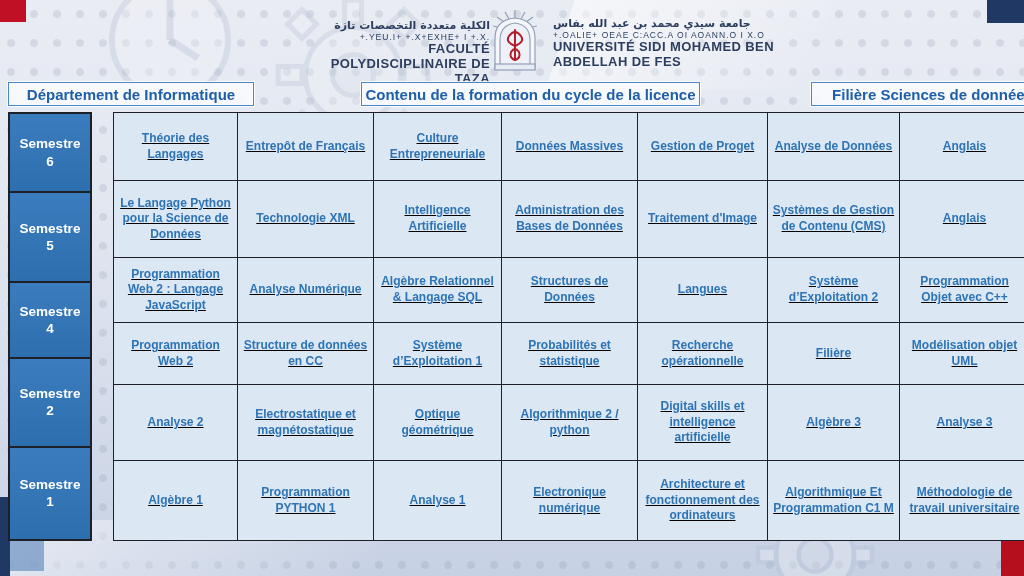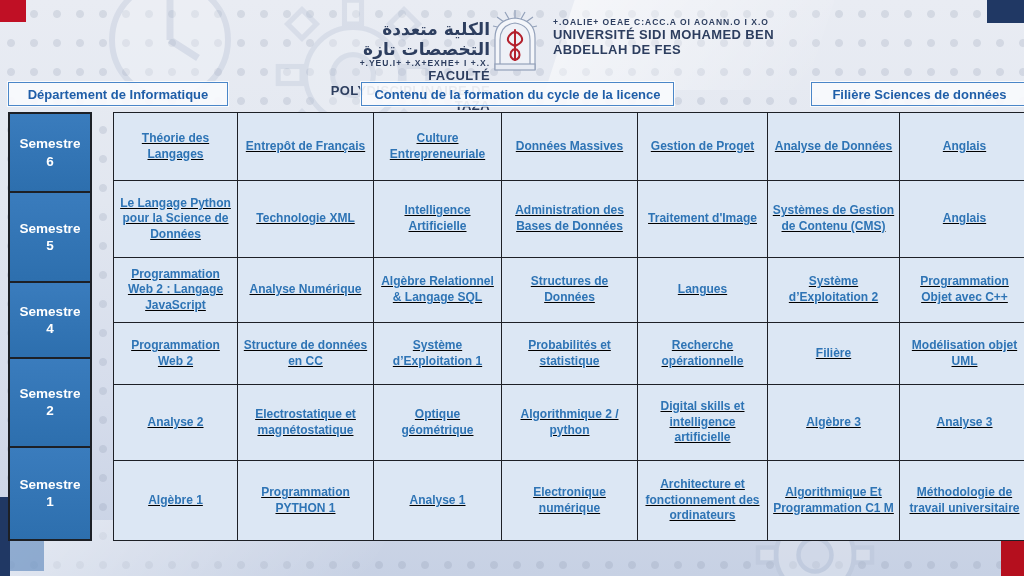--- a/index.html
+++ b/index.html
@@ -18,35 +18,35 @@
   
   .corner{position:absolute;}
   .tl-red{left:0;top:0;width:26px;height:22px;background:#C01025;}
   .tr-navy{right:0;top:0;width:37px;height:23px;background:#203864;}
   .bl-navy{left:0;top:497px;width:10px;height:79px;background:#203864;}
   .bl-blue{left:0;top:505px;width:44px;height:66px;background:#4a7ab5;opacity:.55;}
   .br-red{right:0;top:497px;width:23px;height:79px;background:#B50F1E;}
 
   
   .inst{position:absolute;line-height:1.15;color:#2d3e5f;}
-  .inst .ar{font-family:"DejaVu Sans",sans-serif;font-size:17px;font-weight:bold;direction:rtl;}
-  .inst .tif{font-size:8.5px;font-weight:bold;letter-spacing:1px;}
+  .inst .ar{font-family:"DejaVu Sans",sans-serif;font-size:11px;font-weight:bold;direction:rtl;}
+  .inst .tif{font-size:8.5px;font-weight:normal;letter-spacing:1px;}
   .inst .lat{font-size:13px;font-weight:bold;letter-spacing:.4px;}
   #inst-left{left:308px;top:20px;width:182px;text-align:right;}
   #inst-right{left:553px;top:18px;width:260px;text-align:left;}
   #emblem{position:absolute;left:487px;top:8px;width:56px;height:64px;}
 
   
   .banner{
     position:absolute;top:82px;height:20px;
     background:rgba(248,250,253,.92);
     border:1.6px solid #4a86c8;box-shadow:0 0 0 1px rgba(255,255,255,.8);
-    color:#1F5EA8;font-weight:bold;font-size:13px;
+    color:#1F5EA8;font-weight:bold;font-size:15px;
     display:flex;align-items:center;justify-content:center;
-    padding:1px 11px;white-space:nowrap;
+    padding:1px 24px;white-space:nowrap;
   }
   #banner-dept{left:8px;width:196px;}
   #banner-title{left:361px;width:289px;text-align:right;}
   #banner-filiere{left:811px;width:193px;}
 
   
   #grid{position:absolute;left:8px;top:112px;display:flex;gap:21px;}
   table{border-collapse:collapse;table-layout:fixed;}
   td{border:1.6px solid #1d2026;padding:1px 4px;text-align:center;vertical-align:middle;}
   .sem-tbl{width:84px;}
@@ -120,20 +120,21 @@
       <rect x="8" y="56" width="40" height="6" fill="#e7ebf3"></rect>
     </g>
     <g stroke="#b3202c" fill="none" stroke-width="2" stroke-linecap="round">
       <path d="M22 28 Q28 20 34 28 Q38 34 28 38 Q18 34 22 28"></path>
       <path d="M24 44 Q28 38 32 44 Q34 50 28 52 Q22 50 24 44"></path>
       <path d="M28 22 L28 52"></path>
     </g>
   </svg>
 
   <div class="inst" id="inst-right">
+    <div class="ar" style="text-align:left">جامعة سيدي محمد بن عبد الله بفاس</div>
     <div class="tif">+.OALIE+ OEAE C:ACC.A OI AOANN.O I X.O</div>
     <div class="lat">UNIVERSITÉ SIDI MOHAMED BEN ABDELLAH DE FES</div>
   </div>
 
   <div class="banner" id="banner-dept">Département de Informatique</div>
   <div class="banner" id="banner-title">Contenu de la formation du cycle de la licence</div>
   <div class="banner" id="banner-filiere">Filière Sciences de données</div>
 
   <div id="grid">
     <table class="sem-tbl">

